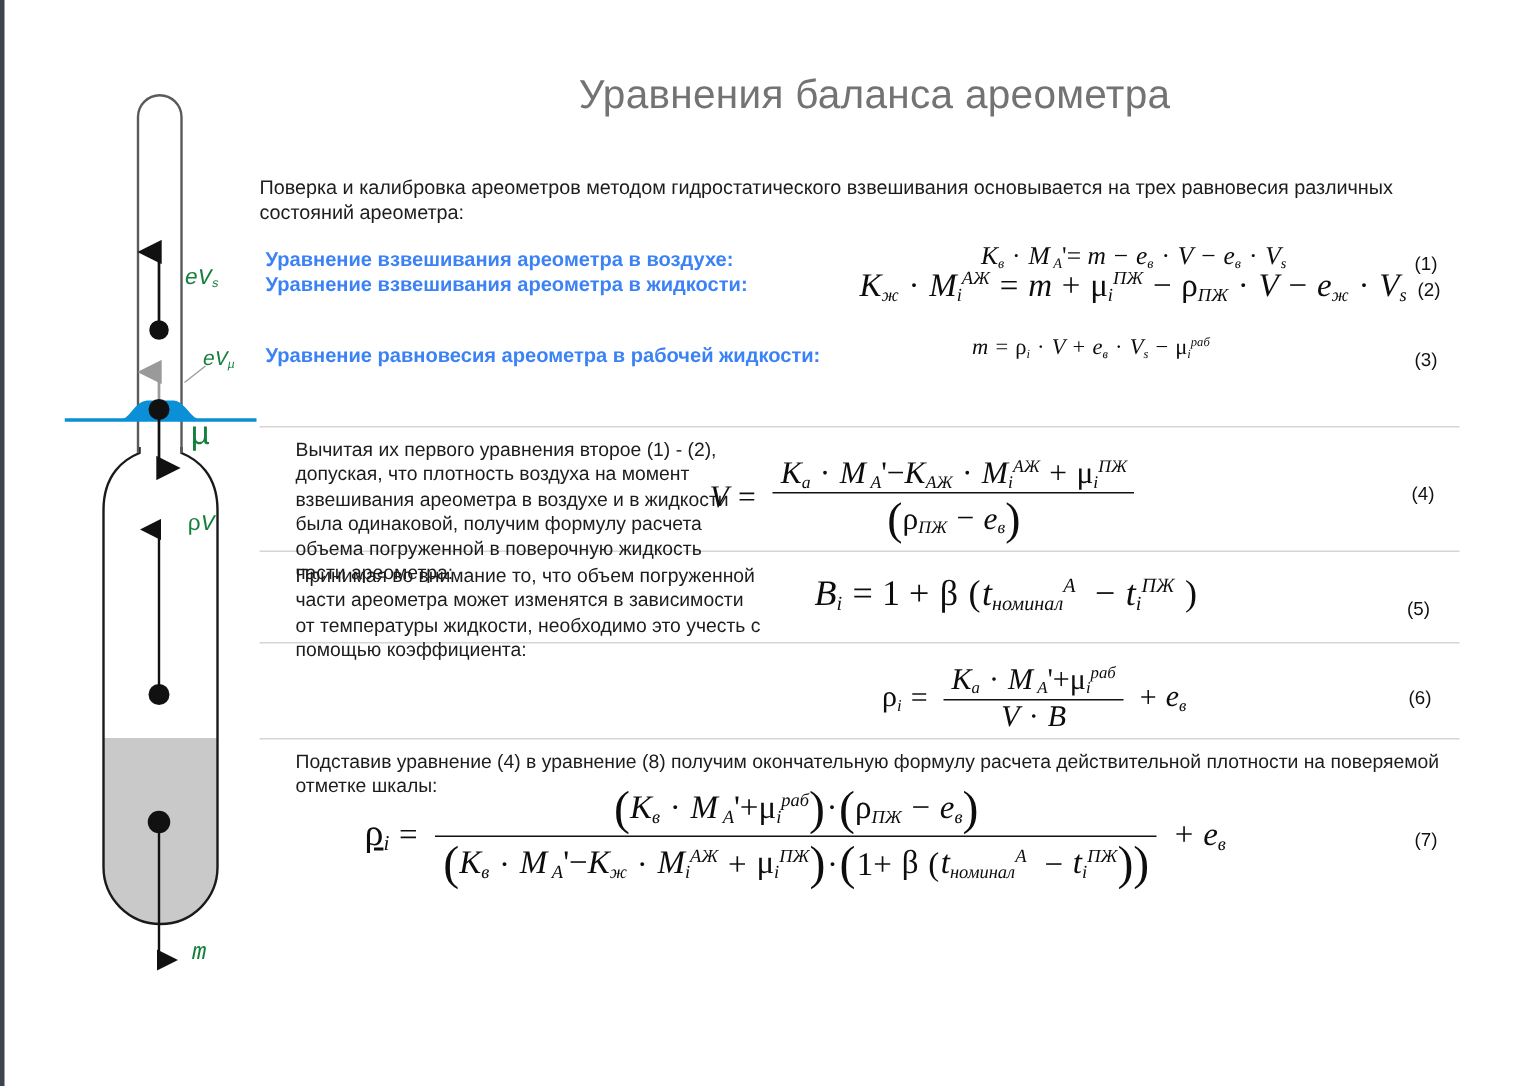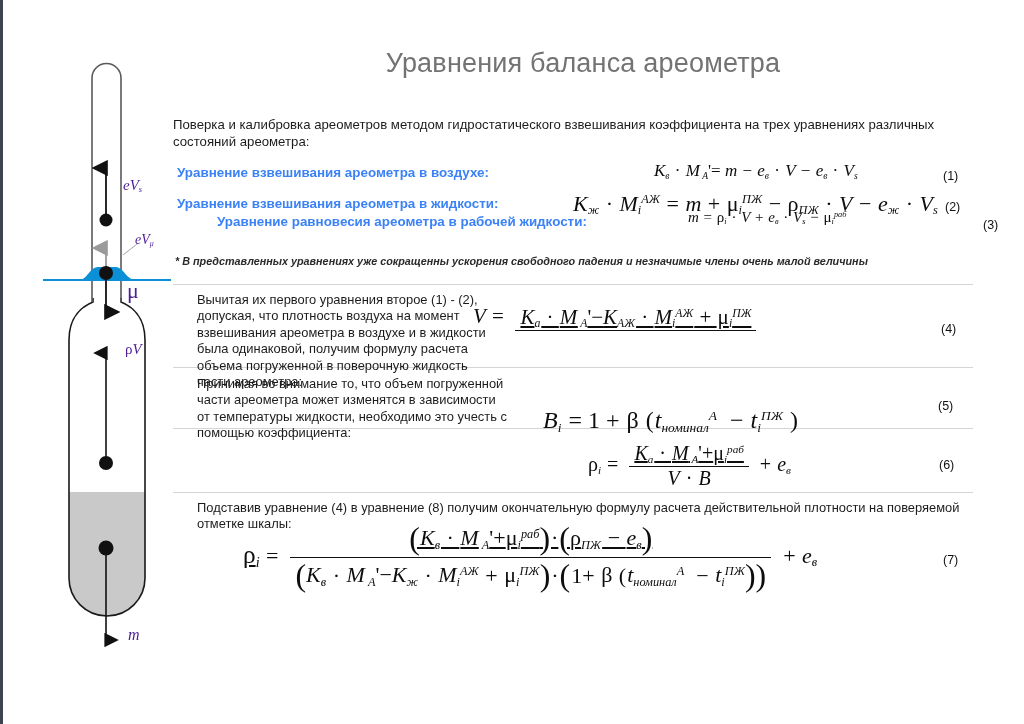--- a/index.html
+++ b/index.html
@@ -94,21 +94,20 @@
   .frac {
     display: inline-block;
     vertical-align: middle;
     text-align: center;
     line-height: 1.08;
   }
   .frac > .num {
     display: block;
     padding: 0 5px 1px 5px;
     border-bottom: 1.6px solid #111;
-    text-decoration: underline;
   }
   .frac > .den {
     display: block;
     padding: 1px 5px 0 5px;
   }
   .bigparen {
     font-size: 1.45em;
     font-style: normal;
     vertical-align: -0.12em;
   }
@@ -147,77 +146,77 @@
   #diagram {
     position: absolute;
     left: 40px;
     top: 40px;
     width: 140px;
     height: 650px;
   }
   #diagram svg { display: block; }
   .dlabel {
     position: absolute;
-    font-family: Liberation Serif, serif;
+    font-family: Liberation Mono, monospace;
     font-style: italic;
-    color: #4c1d95;
+    color: #15803d;
     white-space: nowrap;
   }
 </style>
 </head>
 <body>
 
 <div id="slide">
 
   <div id="title">Уравнения баланса ареометра</div>
 
-  <div id="intro">Поверка и калибровка ареометров методом гидростатического взвешивания коэффициента на трех уравнениях различных состояний ареометра:</div>
+  <div id="intro">Поверка и калибровка ареометров методом гидростатического взвешивания основывается на трех равновесия различных состояний ареометра:</div>
 
   <div class="eqrow" style="top:165px;">
     <div class="eqlabel">Уравнение взвешивания ареометра в воздухе:</div>
     <div class="eqmath" style="left:481px; top:-4px; font-size:17px;">
       <span class="mi">K</span><sub class="s">в</sub><span class="op">&nbsp;·&nbsp;</span><span class="mi">M</span><sub class="s">&nbsp;A</sub><span class="mup">'=</span>&nbsp;<span class="mi">m</span><span class="op">&nbsp;−&nbsp;</span><span class="mi">e</span><sub class="s">в</sub><span class="op">&nbsp;·&nbsp;</span><span class="mi">V</span><span class="op">&nbsp;−&nbsp;</span><span class="mi">e</span><sub class="s">в</sub><span class="op">&nbsp;·&nbsp;</span><span class="mi">V</span><sub class="s">s</sub>
     </div>
     <div class="eqnum" style="left:770px; top:4px;">(1)</div>
   </div>
 
-  <div class="eqrow" style="top:196px;">
+  <div class="eqrow" style="top:182px;">
     <div class="eqlabel">Уравнение взвешивания ареометра в жидкости:</div>
     <div class="eqmath" style="left:400px; top:-5px; font-size:22px;">
       <span class="mi">K</span><sub class="s">ж</sub><span class="op">&nbsp;·&nbsp;</span><span class="mi">M</span><sub class="s">i</sub><sup class="s">АЖ</sup><span class="op">&nbsp;=&nbsp;</span><span class="mi">m</span><span class="op">&nbsp;+&nbsp;</span><span class="mup">μ</span><sub class="s">i</sub><sup class="s">ПЖ</sup><span class="op">&nbsp;−&nbsp;</span><span class="mup">ρ</span><sub class="s">ПЖ</sub><span class="op">&nbsp;·&nbsp;</span><span class="mi">V</span><span class="op">&nbsp;−&nbsp;</span><span class="mi">e</span><sub class="s">ж</sub><span class="op">&nbsp;·&nbsp;</span><span class="mi">V</span><sub class="s">s</sub>
     </div>
     <div class="eqnum" style="left:772px; top:4px;">(2)</div>
   </div>
 
-  <div class="eqrow" style="top:214px;margin-left:40px;">
+  <div class="eqrow" style="top:229px;">
     <div class="eqlabel">Уравнение равновесия ареометра в рабочей жидкости:</div>
     <div class="eqmath" style="left:475px; top:-5px; font-size:15px;">
       <span class="mi">m</span><span class="op">&nbsp;=&nbsp;</span><span class="mup">ρ</span><sub class="s">i</sub><span class="op">&nbsp;·&nbsp;</span><span class="mi">V</span><span class="op">&nbsp;+&nbsp;</span><span class="mi">e</span><sub class="s">в</sub><span class="op">&nbsp;·&nbsp;</span><span class="mi">V</span><sub class="s">s</sub><span class="op">&nbsp;−&nbsp;</span><span class="mup">μ</span><sub class="s">i</sub><sup class="s">раб</sup>
     </div>
     <div class="eqnum" style="left:770px; top:4px;">(3)</div>
   </div>
 
-  <div id="footnote">* В представленных уравнениях уже сокращенны ускорения свободного падения и незначимые члены очень малой величины</div>
 
   <div class="divider" style="top:284px;"></div>
   <div class="divider" style="top:367px;"></div>
   <div class="divider" style="top:428px;"></div>
   <div class="divider" style="top:492px;"></div>
 
   <div class="blocktext" style="left:170px; top:292px; width:295px;">Вычитая их первого уравнения второе (1) - (2), допуская, что плотность воздуха на момент взвешивания ареометра в воздухе и в жидкости была одинаковой, получим формулу расчета объема погруженной в поверочную жидкость части ареометра:</div>
   <div class="eqmath" style="left:470px; top:304px; font-size:21px;">
     <span class="mi">V</span><span class="op">&nbsp;=&nbsp;</span>
     <span class="frac">
       <span class="num"><span class="mi">K</span><sub class="s">a</sub><span class="op">&nbsp;·&nbsp;</span><span class="mi">M</span><sub class="s">&nbsp;A</sub><span class="mup">'−</span><span class="mi">K</span><sub class="s">АЖ</sub><span class="op">&nbsp;·&nbsp;</span><span class="mi">M</span><sub class="s">i</sub><sup class="s">АЖ</sup><span class="op">&nbsp;+&nbsp;</span><span class="mup">μ</span><sub class="s">i</sub><sup class="s">ПЖ</sup></span>
+      <span class="den"><span class="bigparen">(</span><span class="mup">ρ</span><sub class="s">ПЖ</sub><span class="op">&nbsp;−&nbsp;</span><span class="mi">e</span><sub class="s">в</sub><span class="bigparen">)</span></span>
     </span>
   </div>
   <div class="eqnum" style="left:938px; top:322px;">(4)</div>
 
   <div class="blocktext" style="left:170px; top:376px; width:310px;">Принимая во внимание то, что объем погруженной части ареометра может изменятся в зависимости от температуры жидкости, необходимо это учесть с помощью коэффициента:</div>
-  <div class="eqmath" style="left:540px; top:383px; font-size:24px;margin-top:24px;">
+  <div class="eqmath" style="left:540px; top:383px; font-size:24px;">
     <span class="mi">B</span><sub class="s">i</sub><span class="op">&nbsp;=&nbsp;1&nbsp;+&nbsp;</span><span class="mup">β</span><span class="op">&nbsp;(</span><span class="mi">t</span><sub class="s">номинал</sub><sup class="s">A</sup><span class="op">&nbsp;&nbsp;−&nbsp;</span><span class="mi">t</span><sub class="s">i</sub><sup class="s">ПЖ</sup><span class="op">&nbsp;)</span>
   </div>
   <div class="eqnum" style="left:935px; top:399px;">(5)</div>
 
   <div class="eqmath" style="left:585px; top:443px; font-size:20px;">
     <span class="mup">ρ</span><sub class="s">i</sub><span class="op">&nbsp;=&nbsp;</span>
     <span class="frac">
       <span class="num"><span class="mi">K</span><sub class="s">a</sub><span class="op">&nbsp;·&nbsp;</span><span class="mi">M</span><sub class="s">&nbsp;A</sub><span class="mup">'+</span><span class="mup">μ</span><sub class="s">i</sub><sup class="s">раб</sup></span>
       <span class="den"><span class="mi">V</span><span class="op">&nbsp;·&nbsp;</span><span class="mi">B</span></span>
     </span>

